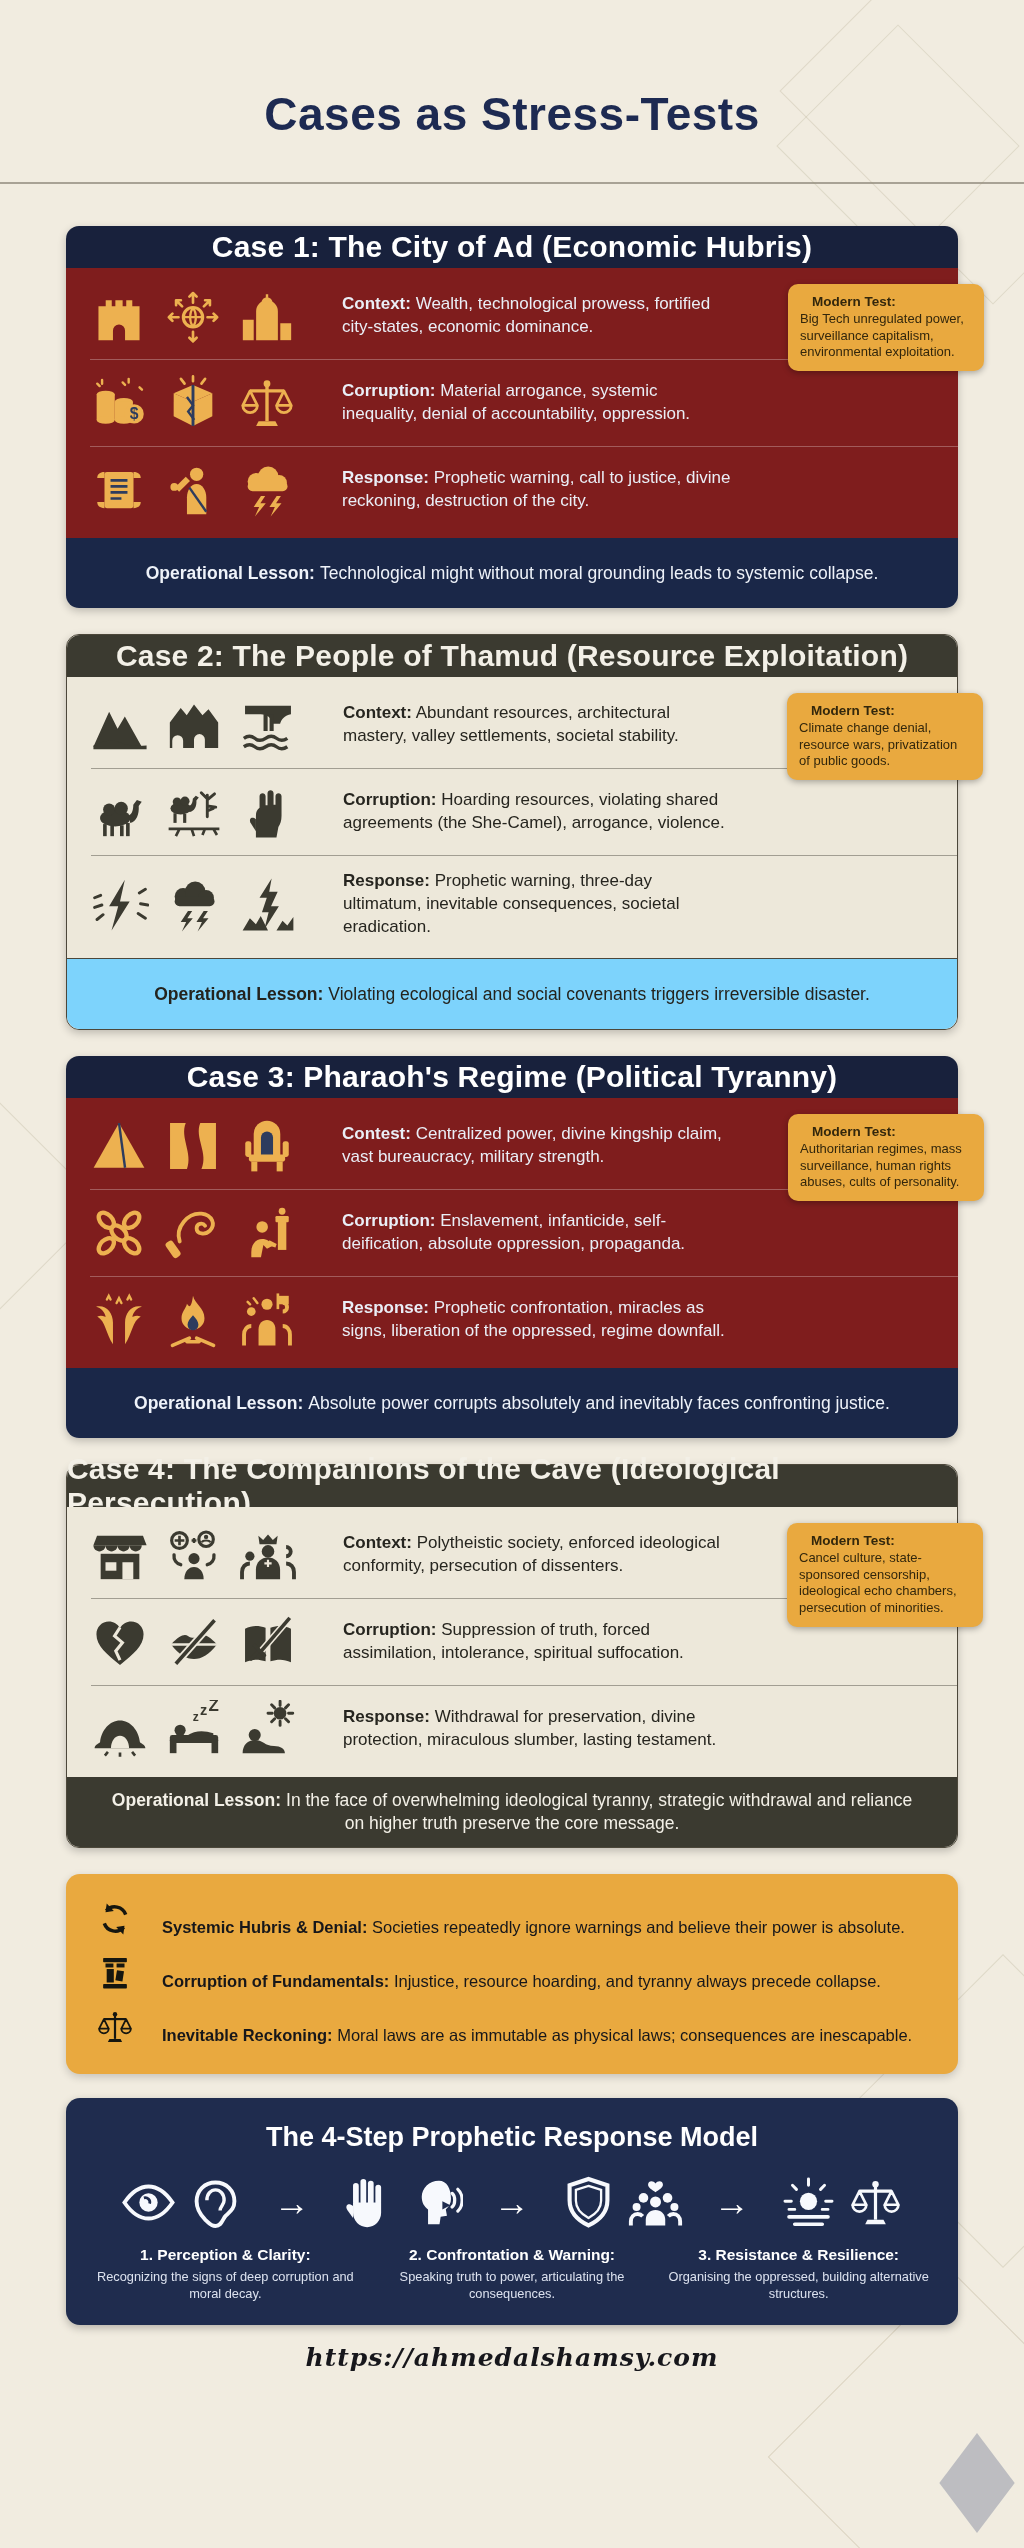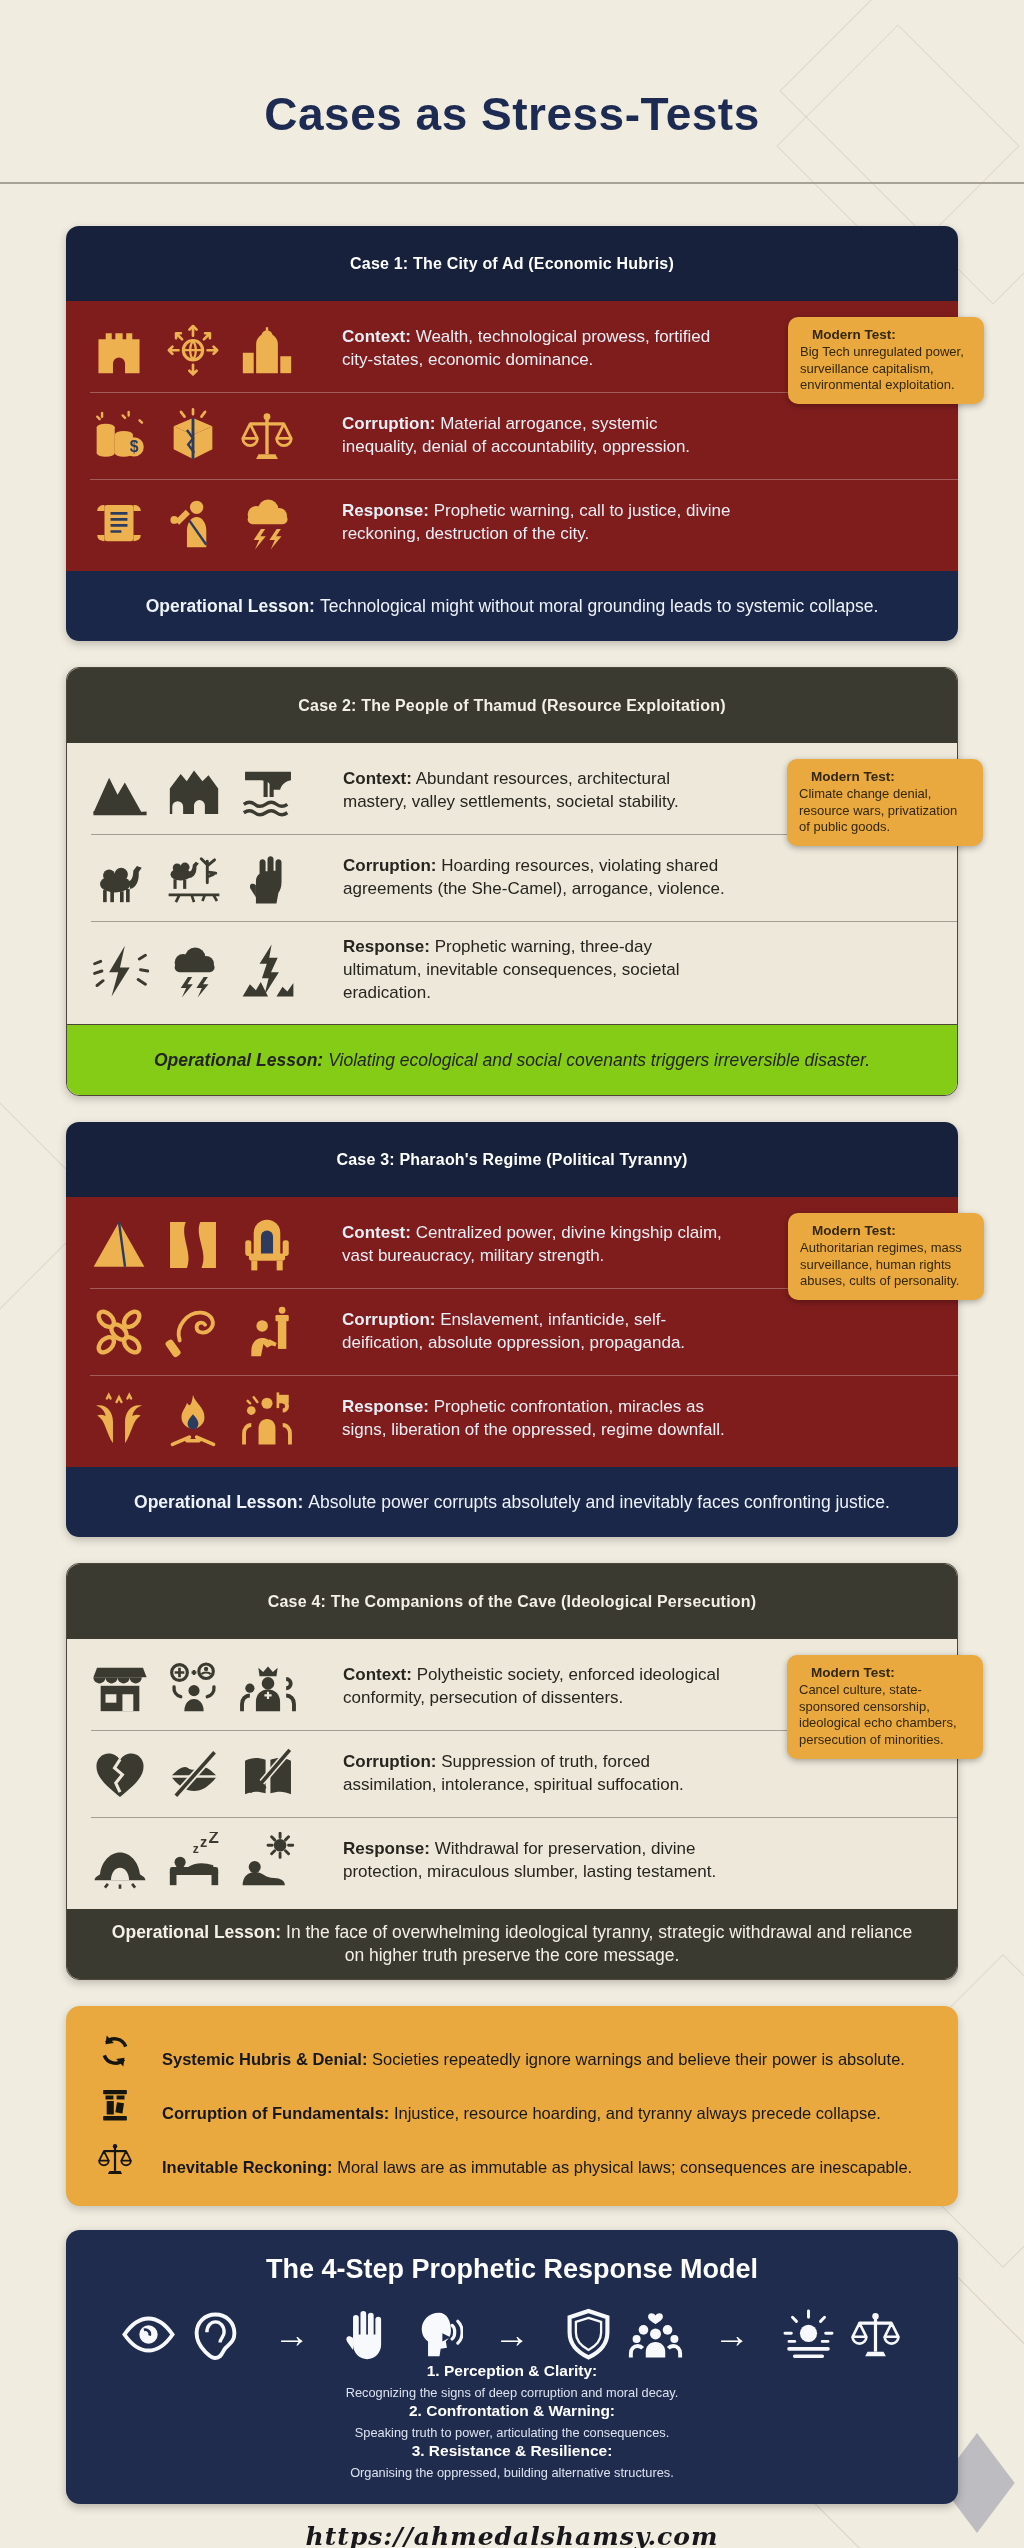--- a/index.html
+++ b/index.html
@@ -22,22 +22,22 @@
     margin:0;padding-top:30px;text-align:center;
     font-size:46px;line-height:1.22;font-weight:bold;color:#1D2A52;letter-spacing:.5px;
   }
   .top-divider{border:none;border-top:2px solid #A8A295;margin:40px 0 42px;}
 
   .wrap{width:892px;margin:0 auto;position:relative;}
 
   
   .case{border-radius:13px;margin-bottom:26px;position:relative;box-shadow:0 3px 9px rgba(0,0,0,.22);}
   .case-header{
-    height:75px;display:flex;align-items:center;justify-content:center;
-    border-radius:13px 13px 0 0;font-size:16px;font-weight:bold;letter-spacing:.2px;
+    height:42px;display:flex;align-items:center;justify-content:center;
+    border-radius:13px 13px 0 0;font-size:30px;font-weight:bold;letter-spacing:.2px;
   }
   .navy .case-header{background:#18213C;color:#FFFFFF;}
   .light .case-header{background:#3B3A30;color:#F3F0E7;}
   .light{border:1.5px solid #4C473A;}
 
   .case-bodyzone{display:flex;position:relative;}
   .navy .case-bodyzone{background:#7f1d1d;}
   .light .case-bodyzone{background:#EDE8DA;}
 
   .rows{flex:1;padding:5px 0 5px 24px;}
@@ -59,21 +59,21 @@
     color:#33270C;box-shadow:0 2px 6px rgba(0,0,0,.3);
   }
   .mt-label{font-weight:bold;font-size:13.5px;padding-left:12px;}
   .mt-text{font-size:13px;line-height:1.28;margin-top:2px;}
 
   .case-footer{
     min-height:56px;display:flex;align-items:center;justify-content:center;text-align:center;
     border-radius:0 0 13px 13px;font-size:17.5px;padding:7px 36px;line-height:1.3;
   }
   .navy .case-footer{background:#1A2748;color:#EEF2F9;}
-  .case-c2 .case-footer{background:#84cc16;color:#24231D;border-top:1.5px solid #4C473A;font-style:italic;}
+  .case-c2 .case-footer{background:#7dd3fc;color:#24231D;border-top:1.5px solid #4C473A;}
   .case-c4 .case-footer{background:#3B3A30;color:#F3F0E7;}
   .case-footer b{margin-right:5px;}
 
   
   .summary{
     background:#E9A93F;border-radius:14px;padding:18px 30px 20px;margin-bottom:24px;
     box-shadow:0 3px 9px rgba(0,0,0,.18);
   }
   .summary-title{margin:2px 0 12px;text-align:center;font-size:25px;font-weight:bold;color:#17171A;}
   .sum-item{display:flex;align-items:flex-end;gap:28px;padding:8px 0;}
@@ -83,21 +83,21 @@
   
   .model{
     background:#1F2C4E;border-radius:14px;padding:24px 16px 22px;color:#FFFFFF;
     box-shadow:0 3px 9px rgba(0,0,0,.25);
   }
   .model-title{margin:0 0 22px;text-align:center;font-size:27px;font-weight:bold;}
   .model-icons{display:flex;align-items:center;justify-content:space-between;padding:0 10px;}
   .step-icons{display:flex;gap:12px;align-items:center;justify-content:center;flex:1;}
   .model .ic{width:55px;height:55px;color:#F7F9FD;}
   .arrow{color:#FFFFFF;font-size:36px;flex:none;padding:0 2px;line-height:1;}
-  .model-steps{display:flex;margin-top:0;flex-direction:column;}
+  .model-steps{display:flex;margin-top:16px;}
   .step{flex:1;text-align:center;padding:0 7px;}
   .step h3{margin:0 0 5px;font-size:15.5px;color:#FFFFFF;}
   .step p{margin:0;font-size:12.8px;line-height:1.32;color:#DCE2EF;}
 
   .footer-url{
     text-align:center;margin-top:18px;font-size:25px;color:#17171C;
     font-family:"DejaVu Serif",serif;font-style:italic;font-weight:bold;letter-spacing:1px;
   }
 </style>
 </head>

